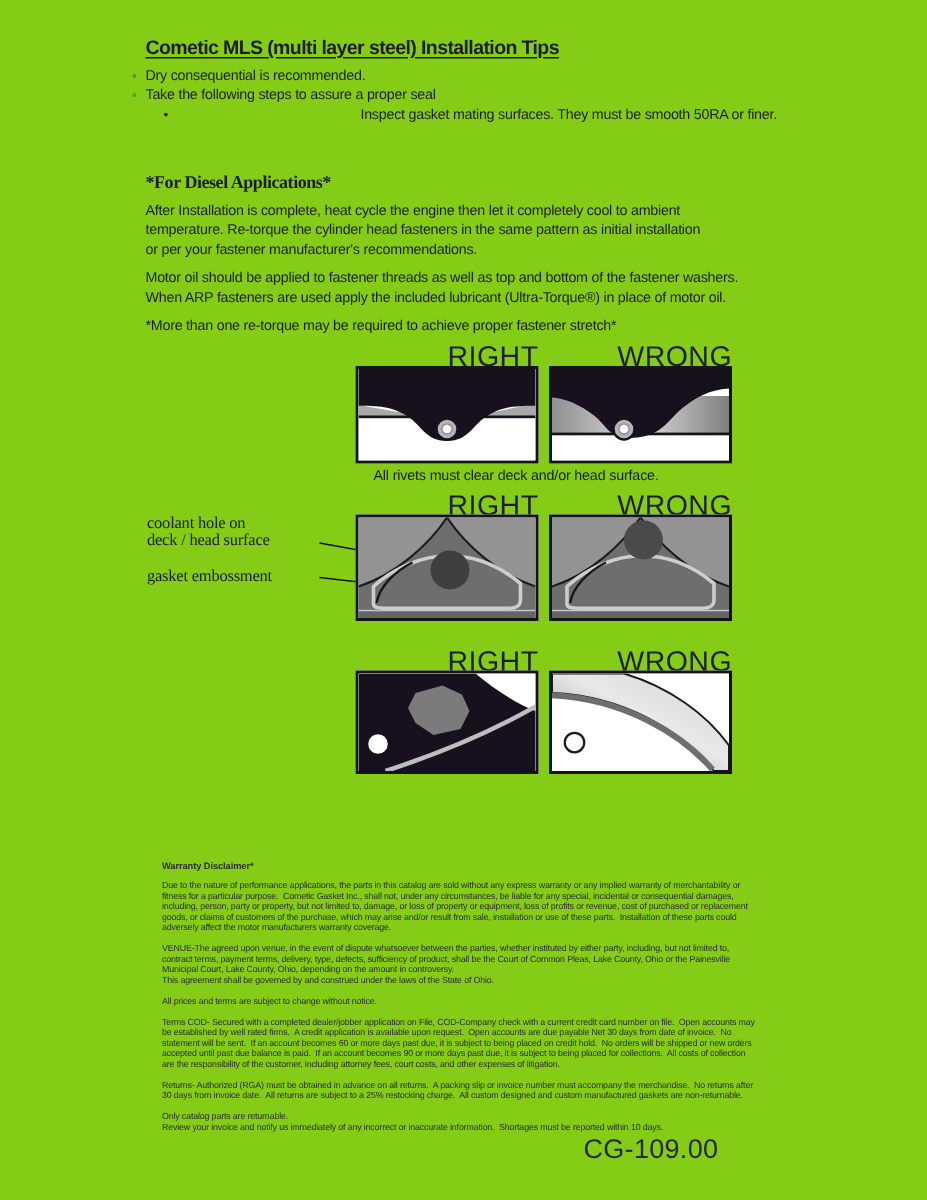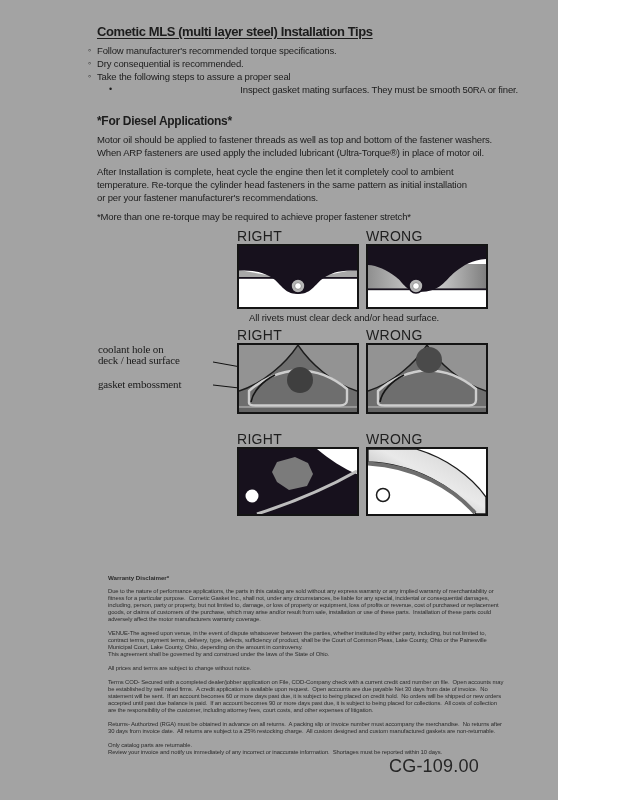--- a/index.html
+++ b/index.html
@@ -1,42 +1,42 @@
 <!DOCTYPE html>
 <html><head>
 <meta charset="utf-8">
 <style>
   html,body{margin:0;padding:0;background:#ffffff;}
   .page{
-    position:relative;width:558px;height:800px;background:#a3a3a3;overflow:hidden;
+    position:relative;width:618px;height:800px;background:#84cc16;overflow:hidden;
     font-family:"Liberation Sans", sans-serif;color:#1c1c1c;
   }
   #title{
     position:absolute;left:97px;top:24px;margin:0;
     font-size:13px;font-weight:bold;letter-spacing:-0.4px;
     text-decoration:underline;text-underline-offset:2px;
   }
   #tips{
     position:absolute;left:88px;top:44px;width:430px;margin:0;padding:0;list-style:none;
     font-size:9.5px;letter-spacing:-0.15px;line-height:13px;
   }
   #tips li{position:relative;}
   #tips li.tip{padding-left:9px;}
   #tips li.tip::before{content:"◦";position:absolute;left:0;top:0;font-size:9px;}
   #tips li.subtip{padding-left:29px;text-align:right;}
   #tips li.subtip::before{content:"•";position:absolute;left:21px;top:0;font-size:9px;}
   #diesel{position:absolute;left:97px;top:114px;width:412px;}
-  #diesel h2{margin:0 0 5px 0;font-size:12px;letter-spacing:-0.3px;font-weight:bold;}
+  #diesel h2{margin:0 0 5px 0;font-size:12px;letter-spacing:-0.3px;font-weight:bold;font-family:Liberation Serif, serif;}
   .body{
     margin:0 0 6px 0;font-size:9.5px;letter-spacing:-0.15px;line-height:13px;
     white-space:pre-line;
   }
   .fig-label{
-    position:absolute;width:122px;text-align:left;
-    font-size:14px;letter-spacing:0.3px;color:#1e1e1e;
+    position:absolute;width:122px;text-align:right;
+    font-size:19px;letter-spacing:0.3px;color:#1e1e1e;
   }
   .figbox{
     position:absolute;width:122px;border:2px solid #141414;background:#fff;
     box-sizing:border-box;
   }
   .figbox svg{display:block;width:100%;height:100%;}
   .caption{
     position:absolute;font-size:9.5px;letter-spacing:-0.1px;line-height:11.5px;
     white-space:pre-line;color:#1a1a1a;
   }
@@ -58,33 +58,32 @@
   }
 </style>
 </head>
 <body>
 
 <div class="page">
 
   <h1 id="title">Cometic MLS (multi layer steel) Installation Tips</h1>
 
   <ul id="tips">
-    <li class="tip">Follow manufacturer's recommended torque specifications.</li>
     <li class="tip">Dry consequential is recommended.</li>
     <li class="tip">Take the following steps to assure a proper seal</li>
     <li class="subtip">Inspect gasket mating surfaces.  They must be smooth 50RA or finer.</li>
   </ul>
 
   <div id="diesel">
     <h2>*For Diesel Applications*</h2>
-    <p class="body">Motor oil should be applied to fastener threads as well as top and bottom of the fastener washers.
-When ARP fasteners are used apply the included lubricant (Ultra-Torque®) in place of motor oil.</p>
     <p class="body">After Installation is complete, heat cycle the engine then let it completely cool to ambient
 temperature. Re-torque the cylinder head fasteners in the same pattern as initial installation
 or per your fastener manufacturer's recommendations.</p>
+    <p class="body">Motor oil should be applied to fastener threads as well as top and bottom of the fastener washers.
+When ARP fasteners are used apply the included lubricant (Ultra-Torque®) in place of motor oil.</p>
     <p class="body">*More than one re-torque may be required to achieve proper fastener stretch*</p>
   </div>
 
   <div class="fig-label" style="left:237px;top:228px">RIGHT</div>
   <div class="fig-label" style="left:366px;top:228px">WRONG</div>
 
   <div class="figbox" style="left:237px;top:244px;height:65px">
     <svg viewBox="0 0 118 61" preserveAspectRatio="none">
       <rect width="118" height="61" fill="#ffffff"></rect>
       <path d="M0,24 L42,31.5 L0,31.5 Z" fill="#a8a8a8"></path>

